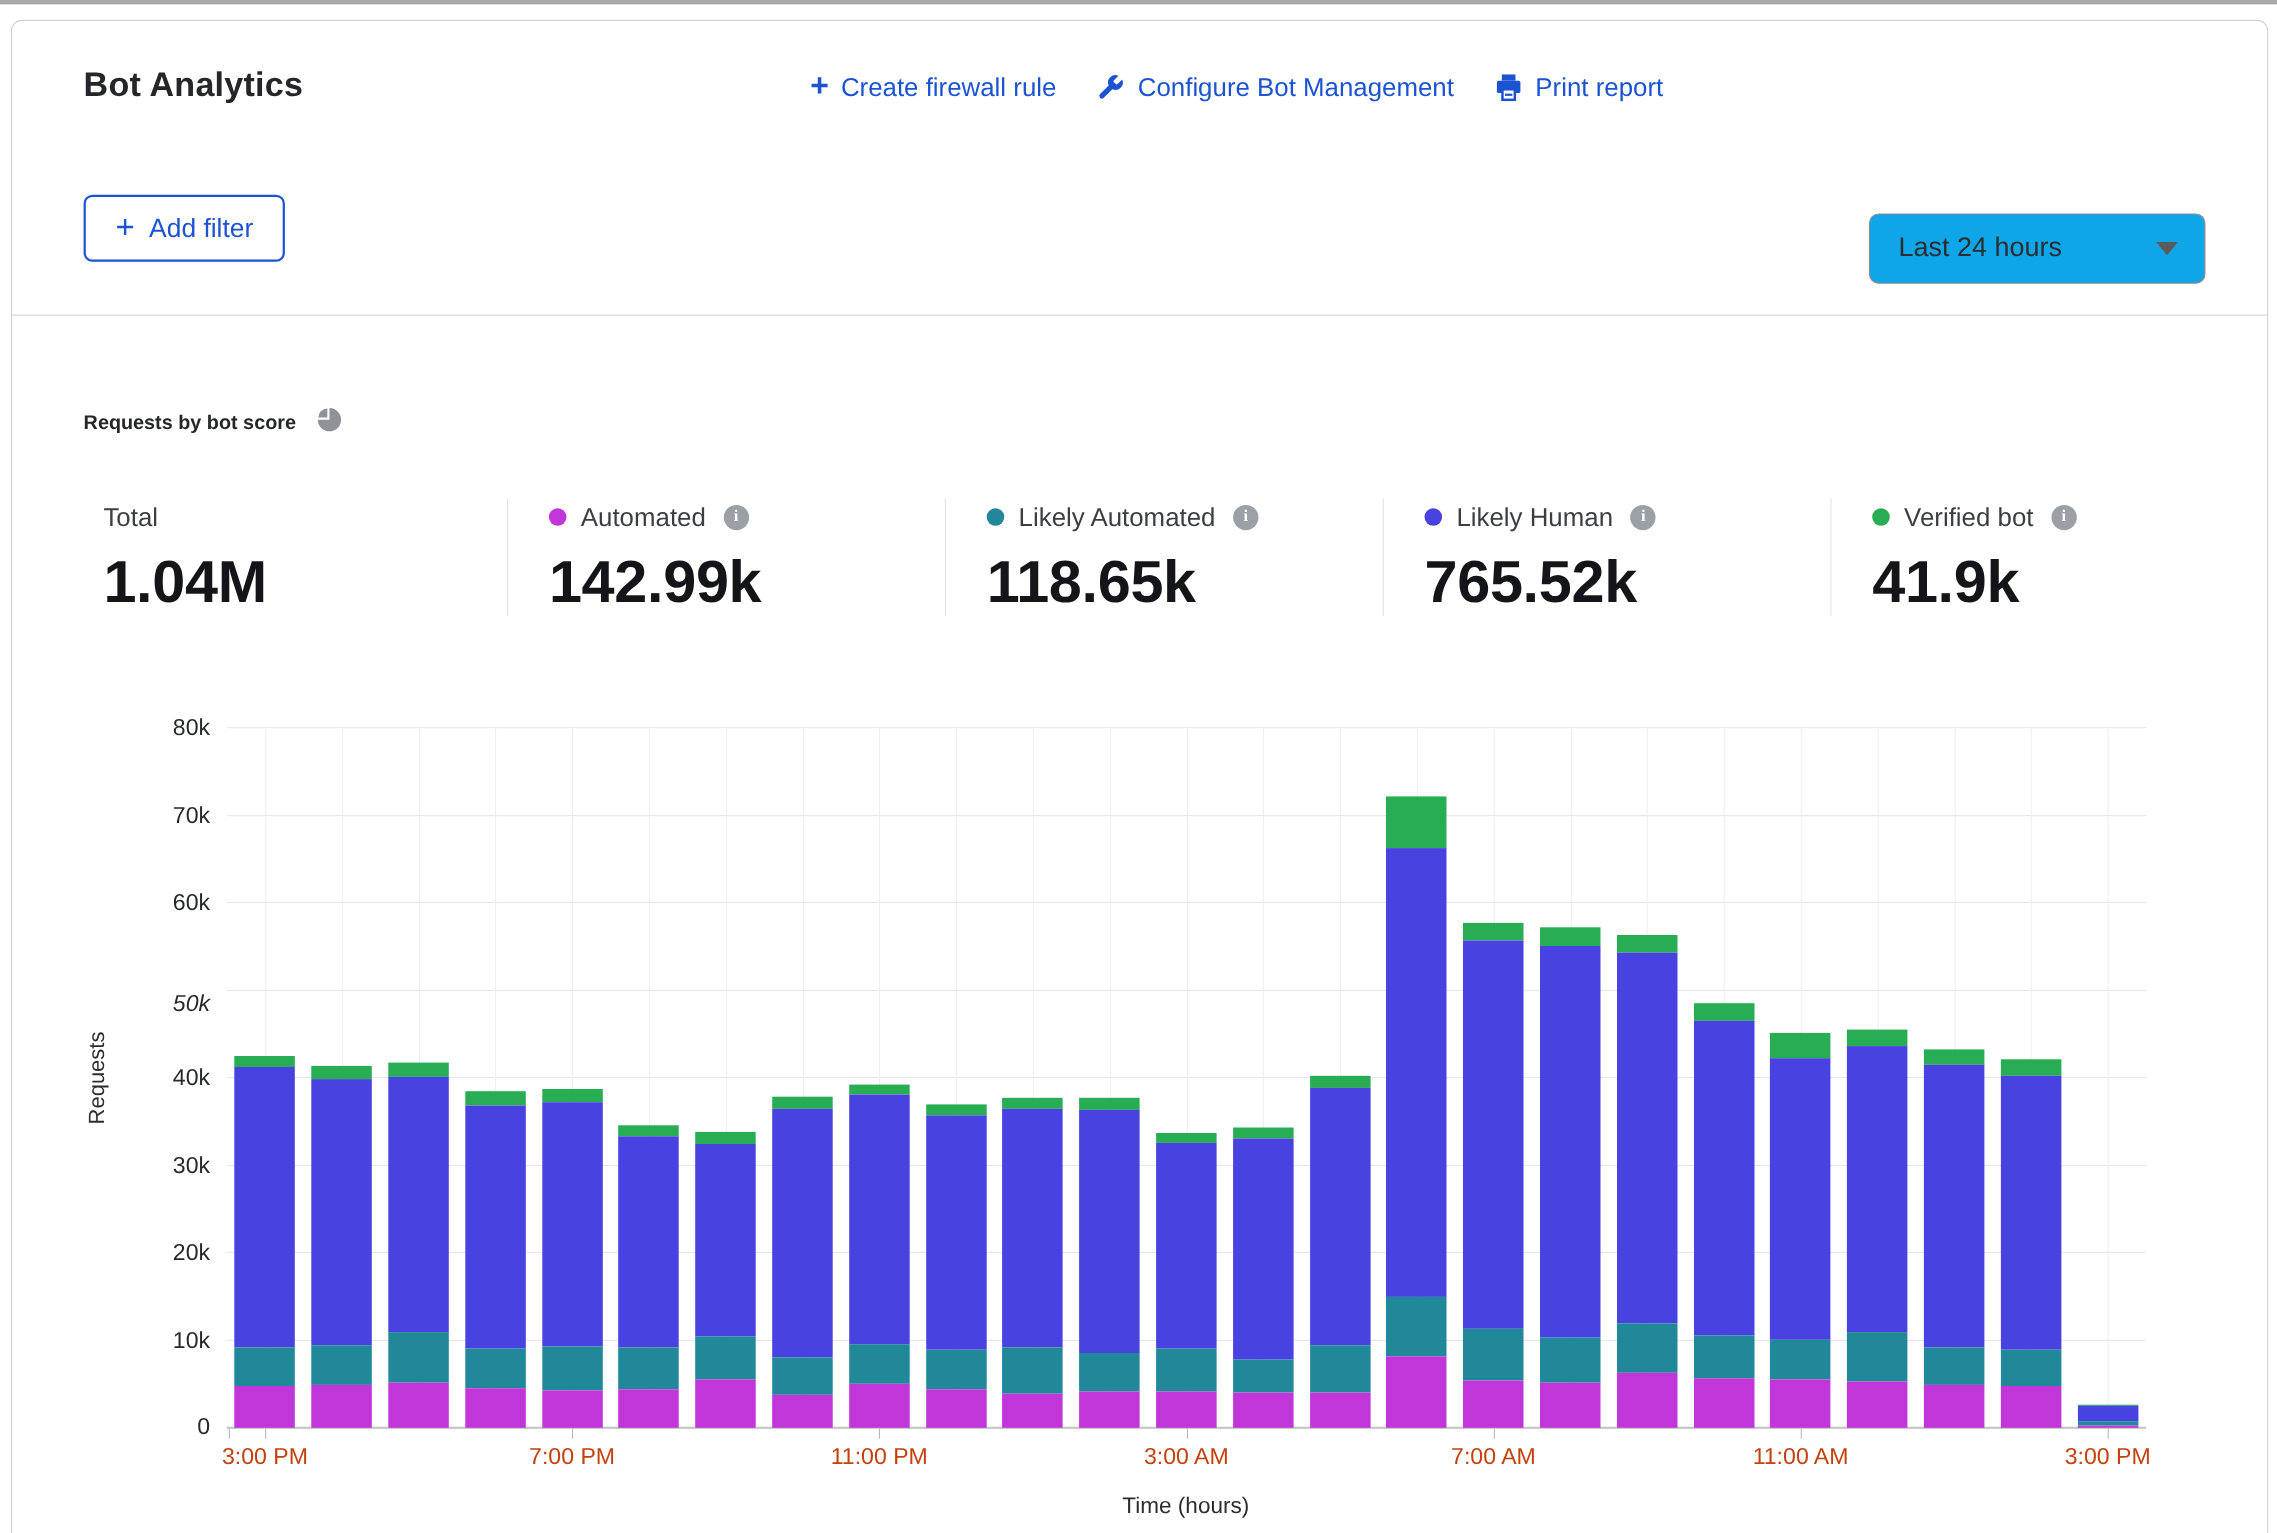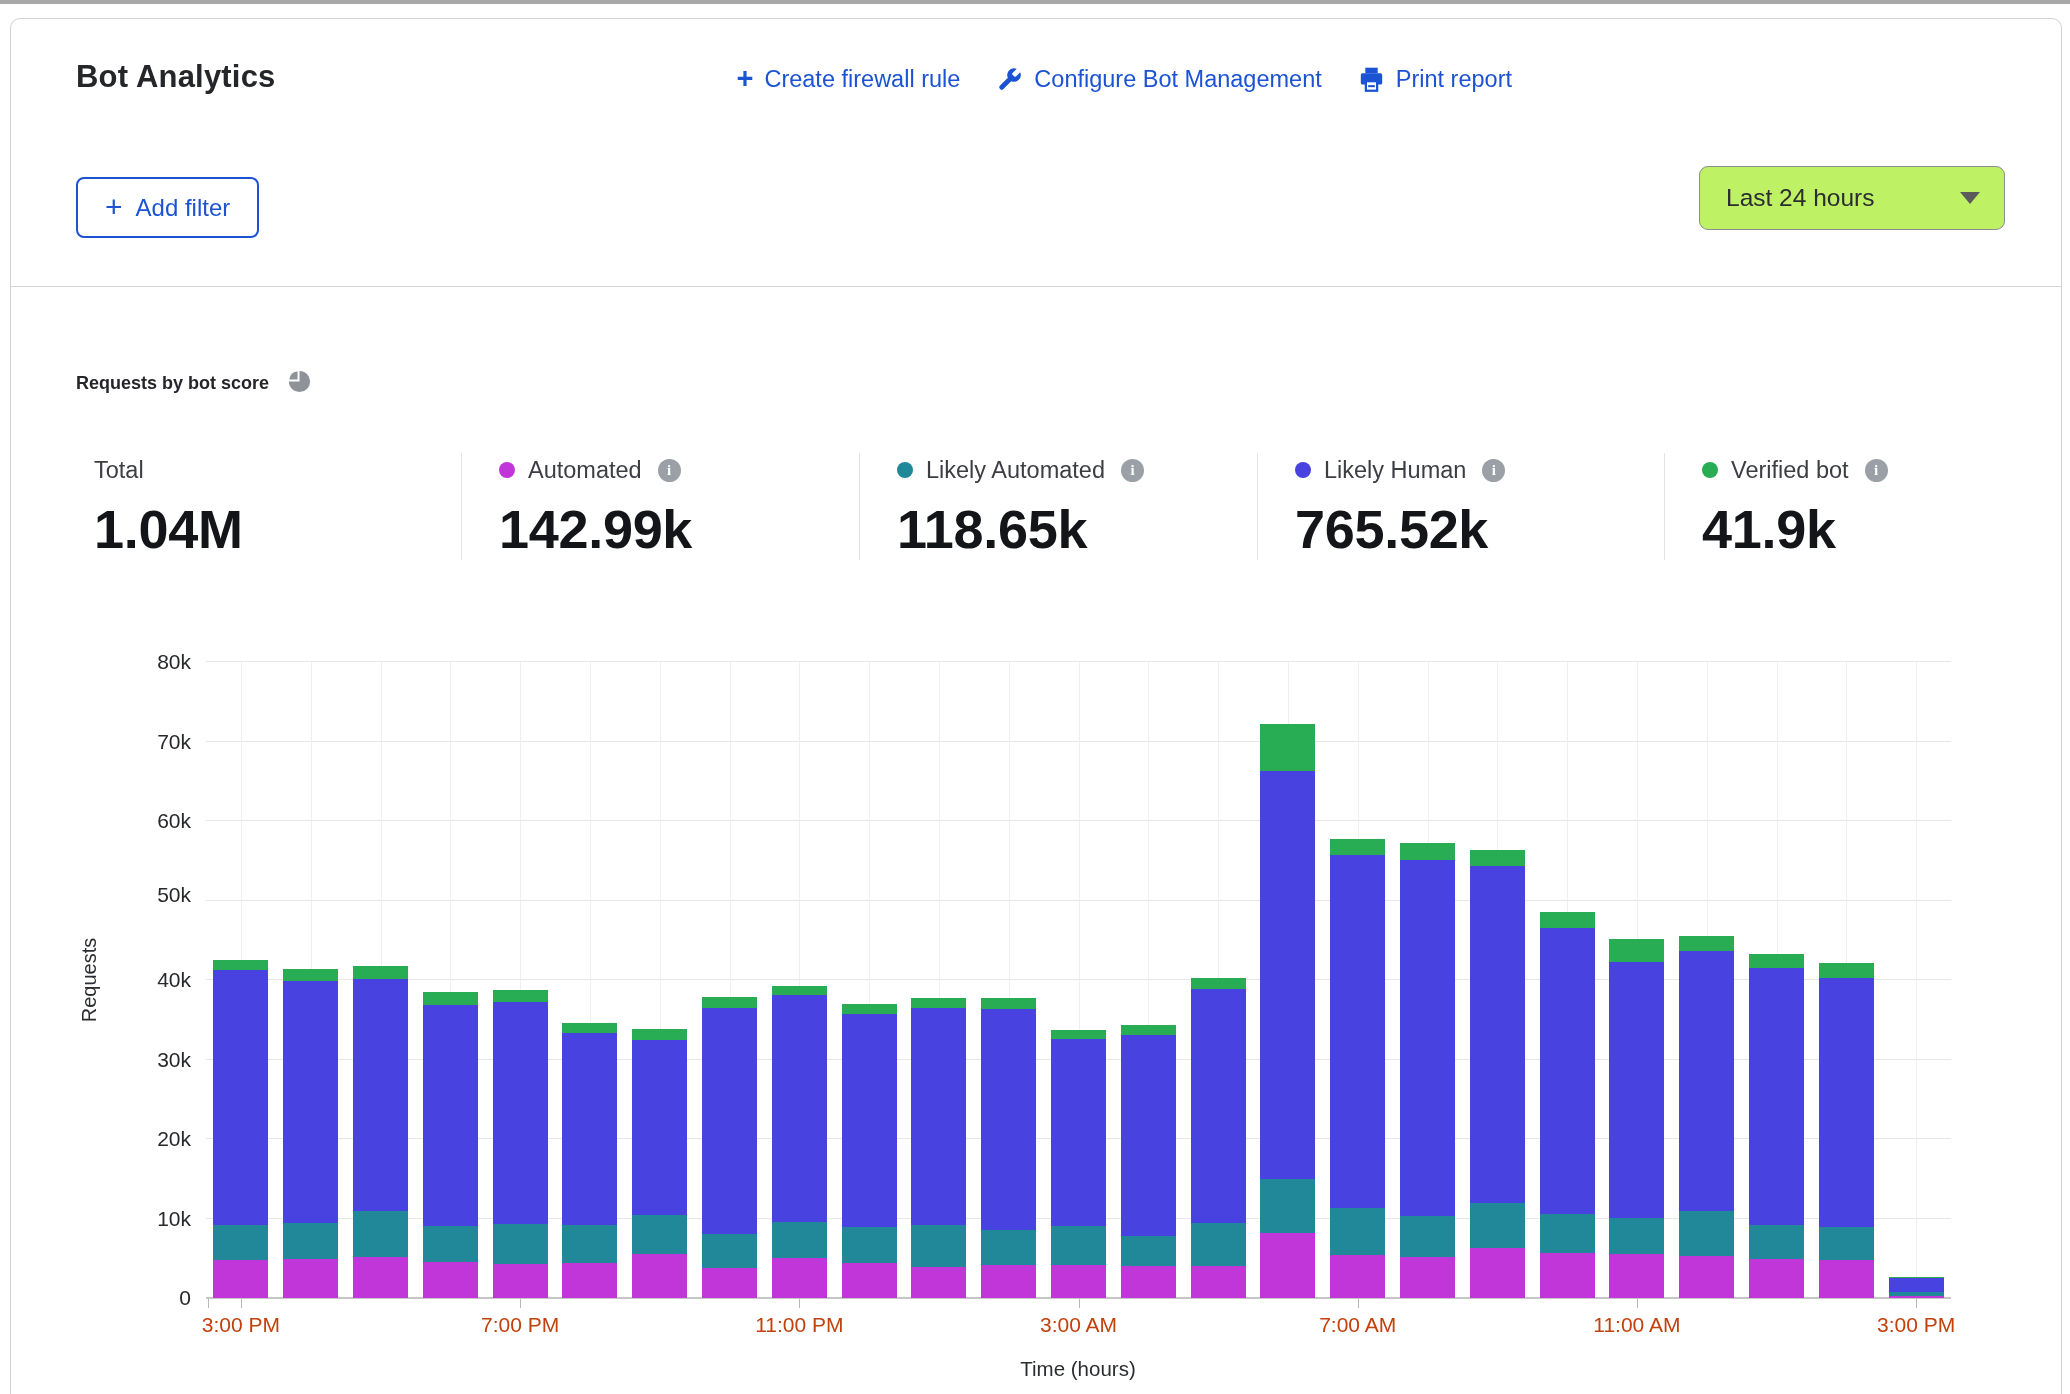--- a/index.html
+++ b/index.html
@@ -16,22 +16,22 @@
   .header-actions { position:absolute; top:46px; right:549px; display:flex; align-items:center; gap:36px; }
   .action-link { display:flex; align-items:center; gap:11px; font-size:23.5px; cursor:pointer; text-decoration:none; }
   .action-link .plus-glyph { font-size:29px; font-weight:600; line-height:1; position:relative; top:-1px; }
   .action-link svg { display:block; }
 
   .add-filter-btn { position:absolute; left:65px; top:158px; height:61px; padding:0 27px;
                     background:#fff; border-radius:8px; display:flex; align-items:center; gap:13px;
                     font-size:24px; cursor:pointer; font-family:"Liberation Sans",sans-serif; }
   .add-filter-btn .plus-glyph { font-size:30px; font-weight:500; line-height:1; position:relative; top:-1px; }
 
-  .time-select { position:absolute; left:1688px; top:147px; width:306px; height:64px; border:1.5px solid #8d8d8d;
-                 border-radius:9px; background:#bef264; display:flex; align-items:center; justify-content:space-between;
+  .time-select { position:absolute; left:1688px; top:175px; width:306px; height:64px; border:1.5px solid #8d8d8d;
+                 border-radius:9px; background:#0ea5e9; display:flex; align-items:center; justify-content:space-between;
                  padding:0 24px 0 26px; font-size:24.5px; color:#2b2d31; cursor:pointer; }
   .chevron { width:0; height:0; border-left:10px solid transparent; border-right:10px solid transparent; border-top:12px solid #5b5b5b; }
 
   .header-divider { position:absolute; left:0; top:267px; width:100%; height:1px; background:#d6d6d6; }
 
   
   .section-row { position:absolute; left:65px; top:349px; display:flex; align-items:center; gap:17px; }
   .section-title { font-size:18px; font-weight:700; color:#25262a; }
 
   .stats-row { position:absolute; left:65px; top:434px; display:flex;margin-left:18px; }
@@ -162,21 +162,21 @@
         <div class="stat-value">41.9k</div>
       </div>
     </div>
 
     <div class="ylabels">
         <span style="bottom: 0px;">0</span>
         <span style="bottom: 79.5px;">10k</span>
         <span style="bottom: 159px;">20k</span>
         <span style="bottom: 238.5px;">30k</span>
         <span style="bottom: 318px;">40k</span>
-        <span style="bottom: 403px;">50k</span>
+        <span style="bottom: 385px; font-style: italic;">50k</span>
         <span style="bottom: 477px;">60k</span>
         <span style="bottom: 556.5px;">70k</span>
         <span style="bottom: 636px;">80k</span>
       </div>
     <div class="y-axis-title">Requests</div>
     <div class="plot">
         <div class="hgrid" style="bottom: 79.5px;"></div>
         <div class="hgrid" style="bottom: 159px;"></div>
         <div class="hgrid" style="bottom: 238.5px;"></div>
         <div class="hgrid" style="bottom: 318px;"></div>

